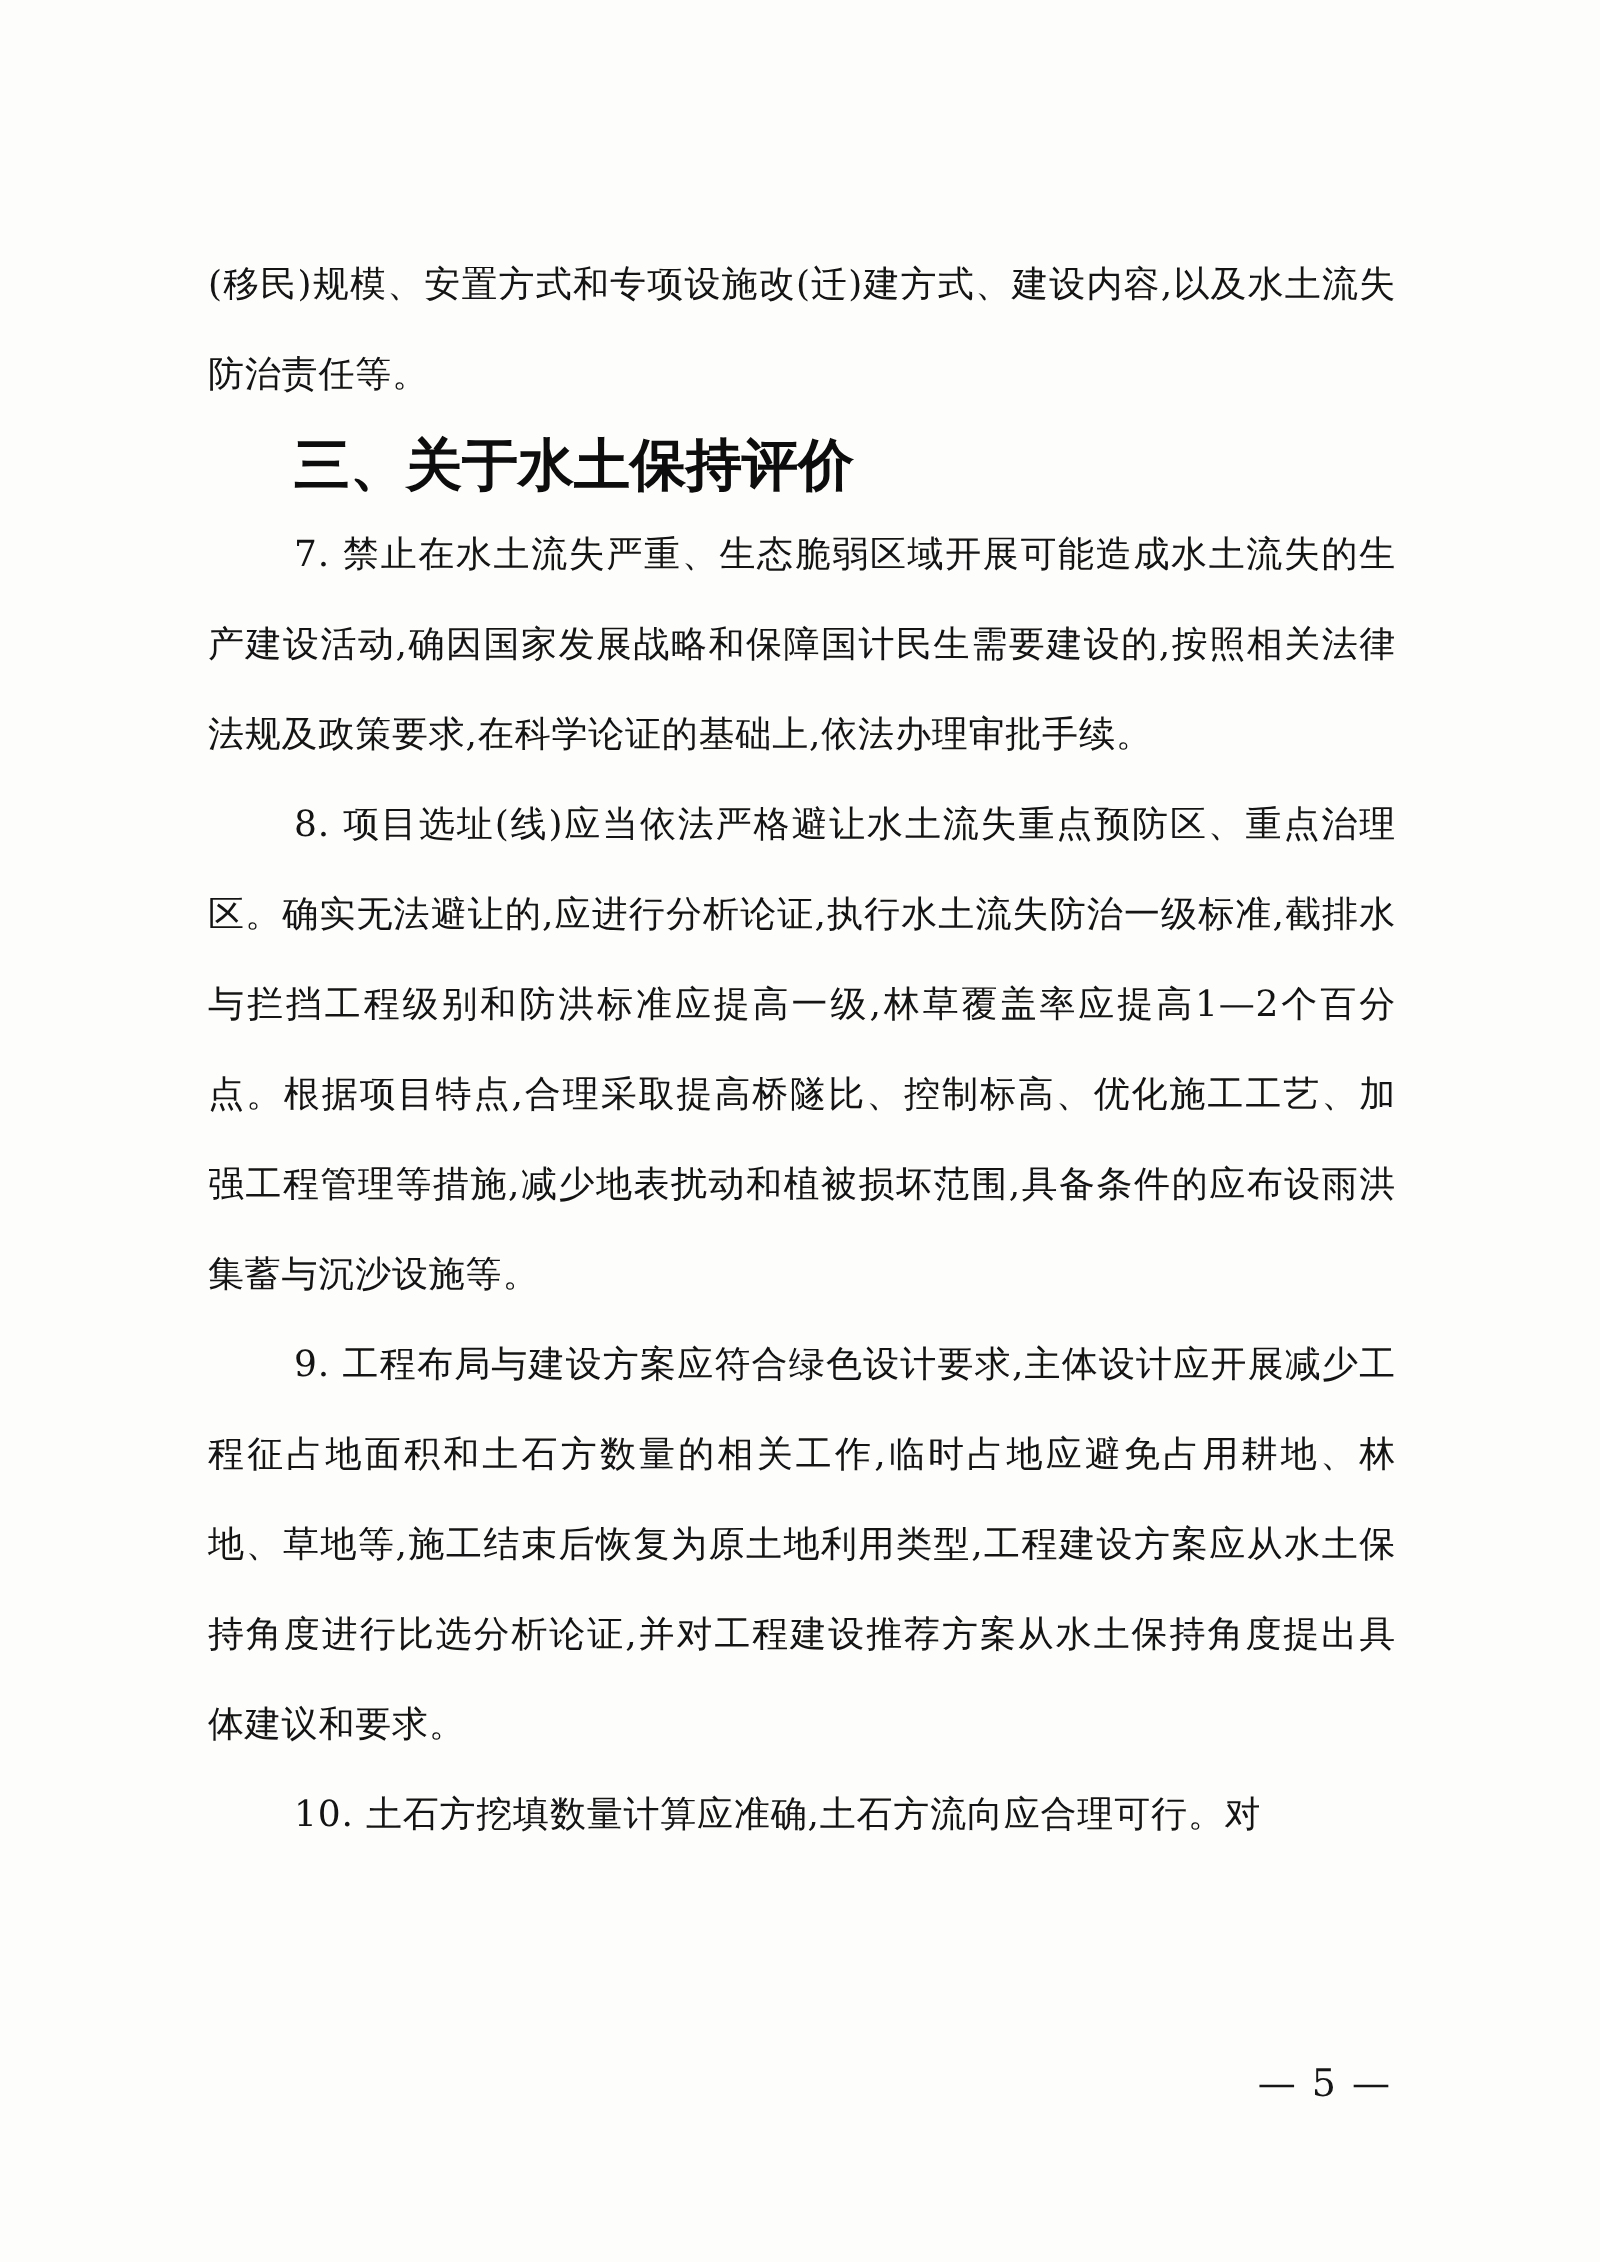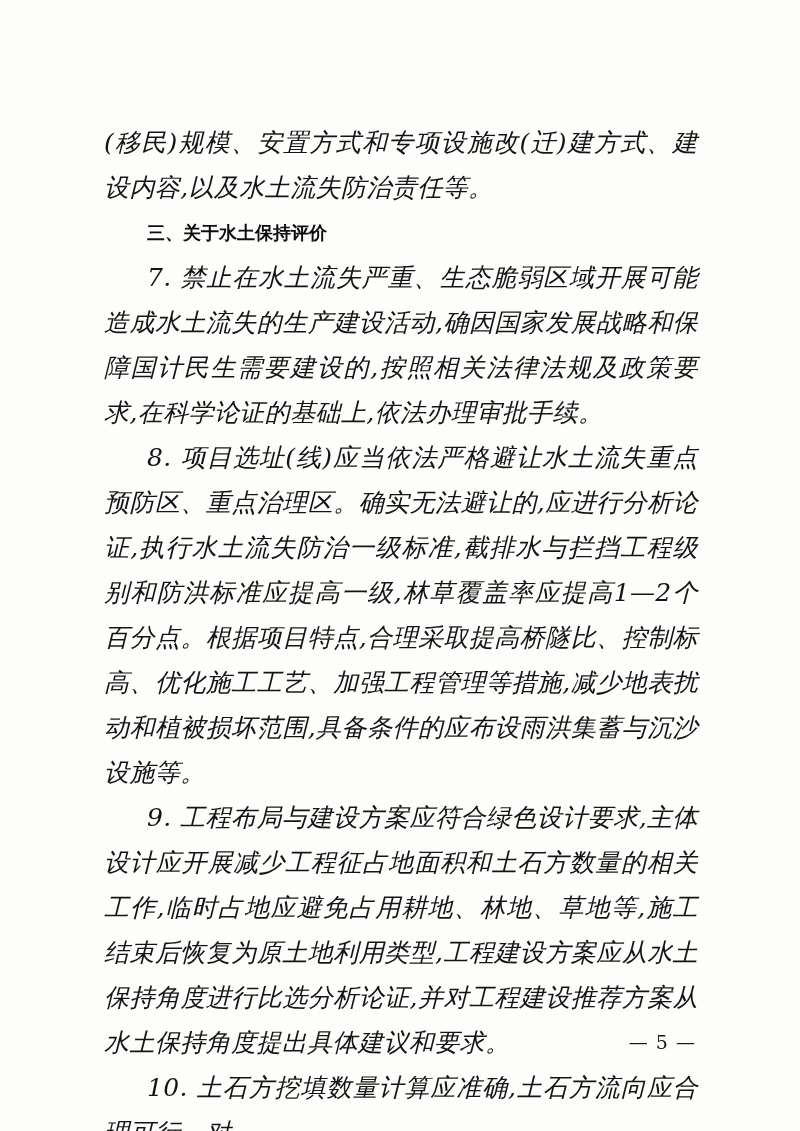--- a/index.html
+++ b/index.html
@@ -20,34 +20,33 @@
     inset: 0;
     background: #fdfdfb;
   }
   .content {
     position: absolute;
     left: 104px;
     top: 120px;
     width: 594px;
   }
   .para {
-    font-size: 25px;
+    font-size: 18px;
     line-height: 45px;
     letter-spacing: 0.4px;
     text-align: justify;
     text-justify: inter-ideograph;
     margin: 0 0 0 0;
     color: #141414;
-    font-style: italic;
   }
   .para.indent {
     text-indent: 43px;
   }
   .heading {
-    font-size: 18px;
+    font-size: 28px;
     line-height: 45px;
     font-weight: bold;
     text-indent: 43px;
     margin: 0;
     color: #0d0d0d;
   }
   .footer {
     position: absolute;
     left: 0;
     right: 0;

